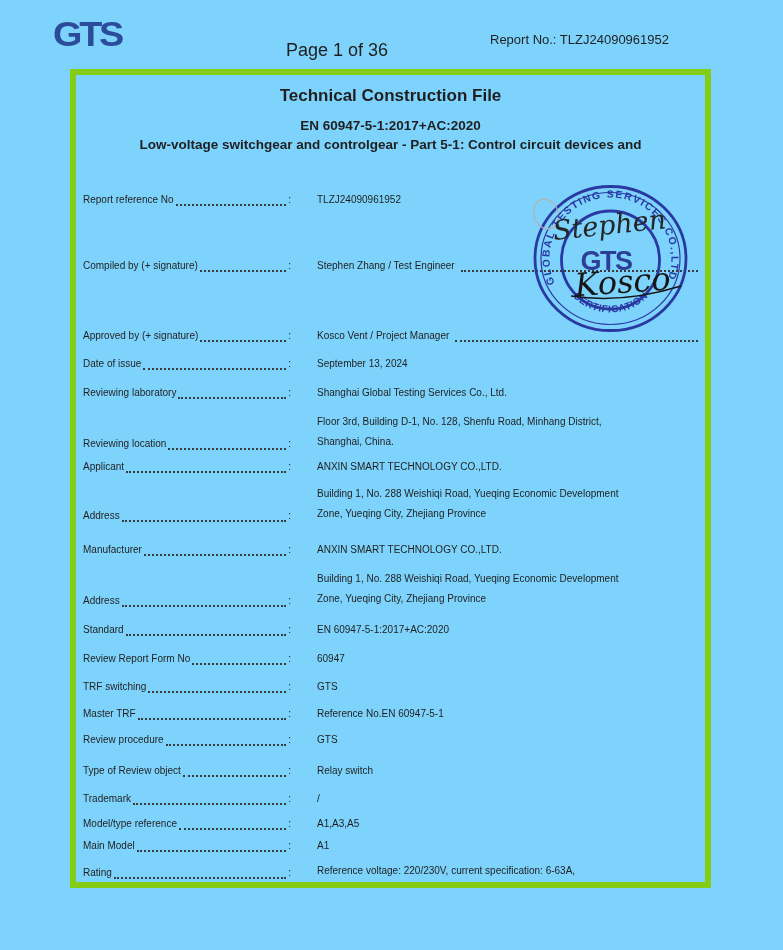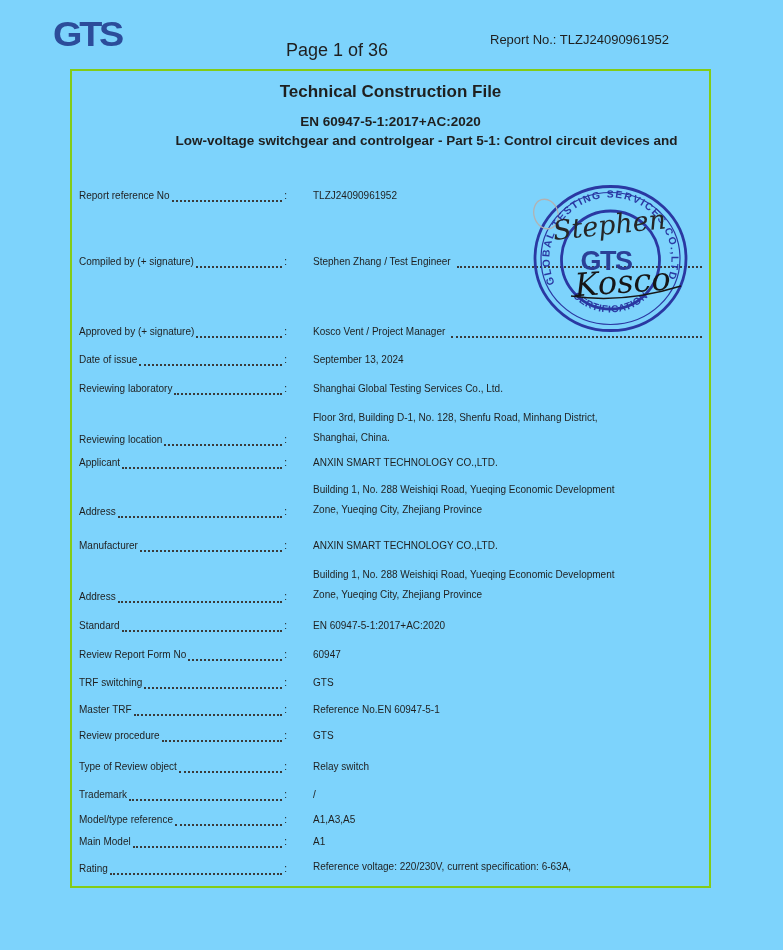--- a/index.html
+++ b/index.html
@@ -7,27 +7,27 @@
         font-family:"Liberation Sans",sans-serif;color:#1f1f1f;}
 
   
   .gts-logo{position:absolute;left:53px;top:14px;font-size:35px;font-weight:700;
             letter-spacing:-3px;color:#2c4c9a;transform:scaleX(1.08);transform-origin:left;}
   .hdr-page{position:absolute;left:271px;top:40px;font-size:18px;margin-left:15px;}
   .hdr-report{position:absolute;left:490px;top:32px;font-size:13px;}
 
   
   .doc-box{position:absolute;left:70px;top:69px;width:641px;height:819px;
-           border:2px solid #84cc16;box-sizing:border-box;}
+           border:6px solid #84cc16;box-sizing:border-box;}
   .doc-title{position:absolute;left:0;top:11px;width:100%;text-align:center;
              font-size:17px;font-weight:700;}
   .doc-sub{position:absolute;left:0;top:43px;width:100%;text-align:center;
            font-size:13.5px;font-weight:700;}
   .doc-desc{position:absolute;left:0;top:61px;width:100%;text-align:center;
-            font-size:13.5px;font-weight:700;line-height:18px;padding-left:36px;}
+            font-size:13.5px;font-weight:700;line-height:18px;}
 
   
   .row{position:absolute;left:7px;right:7px;display:flex;align-items:flex-end;
        font-size:10px;line-height:16px;}
   .lblwrap{display:flex;width:208px;flex:none;}
   .lbl{white-space:nowrap;}
   .leader{flex:1;border-bottom:2px dotted #3a3a3a;margin:0 2px 2px 2px;}
   .colon{flex:none;}
   .val{margin-left:26px;flex:1;}
   .row.sig .val{flex:none;}

